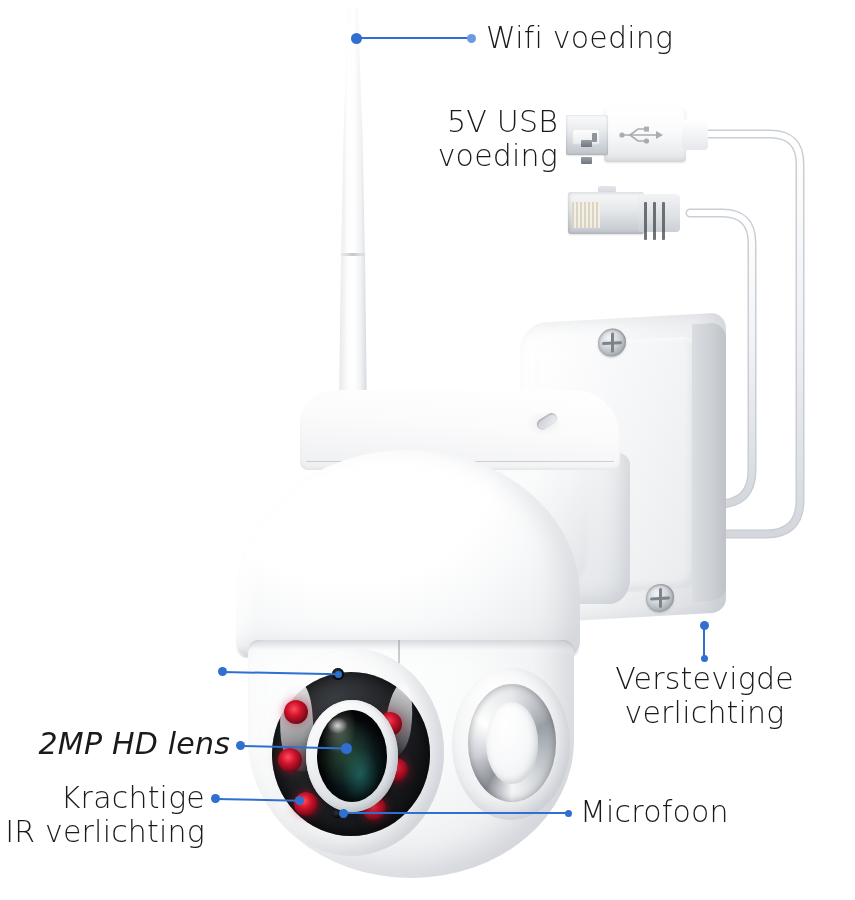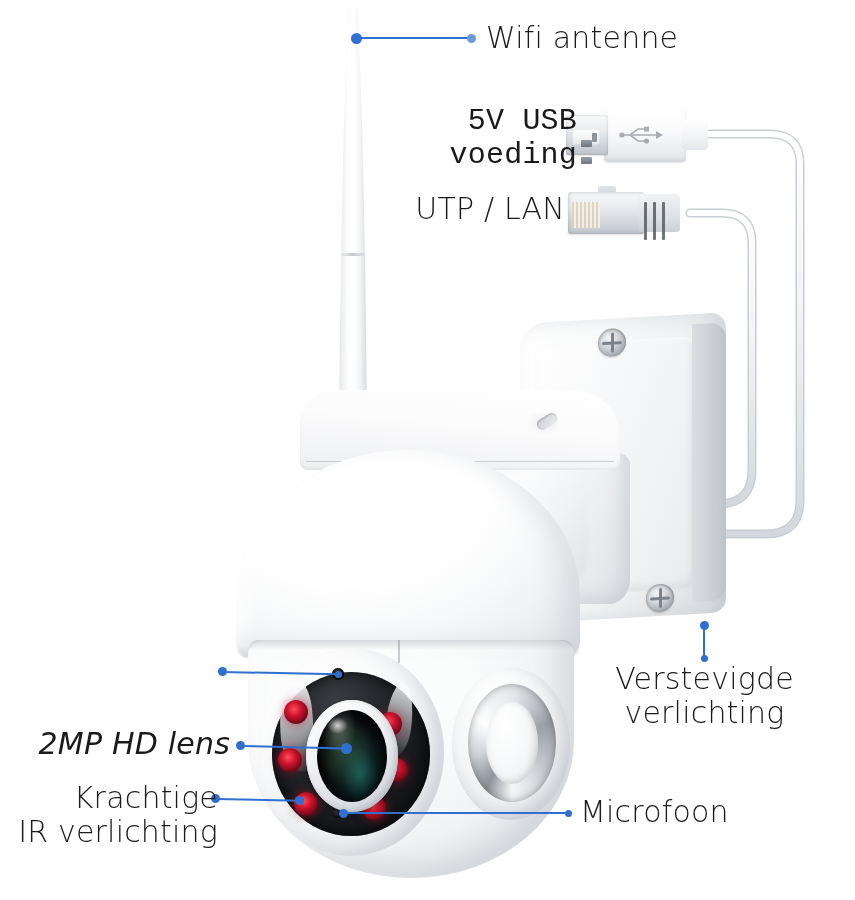--- a/index.html
+++ b/index.html
@@ -461,31 +461,30 @@
   <div class="dot big" style="left:346px;top:748px;"></div>
 
   <div class="leader" style="left:215px;top:798px;width:84px;transform:rotate(1.2deg);"></div>
   <div class="dot mid" style="left:215px;top:798px;"></div>
   <div class="dot mid" style="left:299px;top:800px;"></div>
 
   <div class="leader" style="left:343px;top:812px;width:225px;"></div>
   <div class="dot mid" style="left:343px;top:813px;"></div>
   <div class="dot sm" style="left:568px;top:813px;"></div>
 
-  <div class="label" style="left:486px;top:21px;">Wifi antenne</div>
-
-  <div class="label r" style="left:345px;top:105px;width:232px;font-family:Liberation Mono, monospace;">5V USB
+  <div class="label" style="left:486px;top:21px;">Wifi voeding</div>
+
+  <div class="label r" style="left:326px;top:105px;width:232px;">5V USB
 voeding</div>
 
-  <div class="label r" style="left:330px;top:192px;width:235px;">UTP / LAN</div>
 
   <div class="label c" style="left:592px;top:662px;width:225px;">Verstevigde
 verlichting</div>
 
 
   <div class="label r" style="left:20px;top:727px;width:210px;font-style:italic;">2MP HD lens</div>
 
-  <div class="label r" style="left:18px;top:781px;width:200px;">Krachtige
+  <div class="label r" style="left:5px;top:781px;width:200px;">Krachtige
 IR verlichting</div>
 
   <div class="label" style="left:580px;top:795px;">Microfoon</div>
 
 </div>
 
 </body></html>

